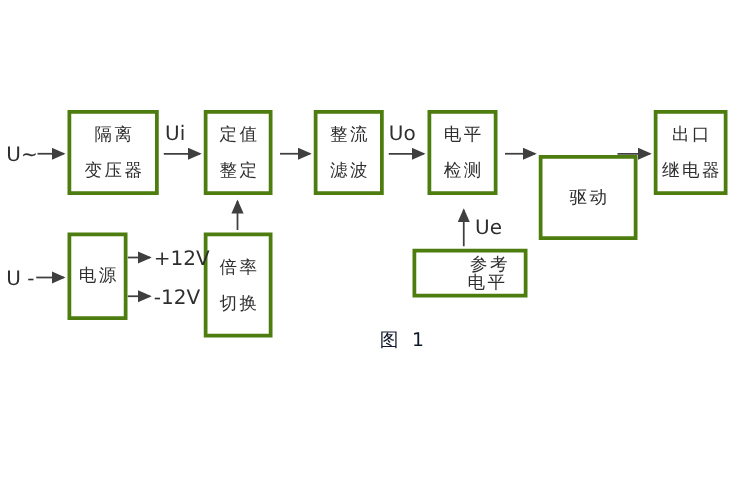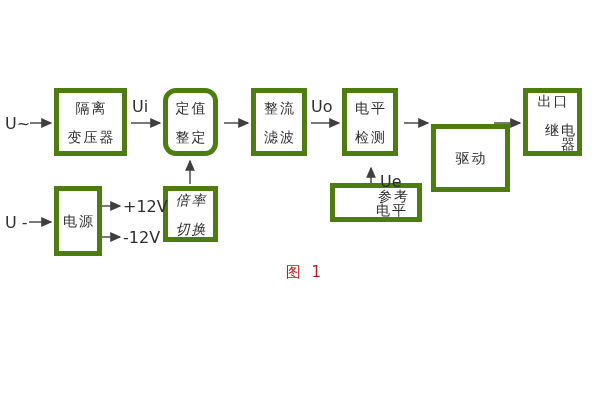--- a/index.html
+++ b/index.html
@@ -10,66 +10,66 @@
   }
   #canvas {
     position: relative;
     width: 600px;
     height: 400px;
     background: #ffffff;
     overflow: hidden;
   }
   .box {
     position: absolute;
-    border: 5px solid #4d7c0f;
+    border: 3px solid #4d7c0f;
     background: #ffffff;
     display: flex;
     flex-direction: column;
     align-items: center;
     justify-content: center;
     gap: 15px;
     color: #2e2e2e;
     font-size: 14px;
     letter-spacing: 2px;
     text-indent: 2px; 
     line-height: 1;
     box-sizing: border-box;
   }
   
   .b1 { left: 54px;  top: 88px;  width: 73px; height: 68px; }
-  .b2 { left: 163px; top: 88px;  width: 55px; height: 68px; border-radius: 13px; }
+  .b2 { left: 163px; top: 88px;  width: 55px; height: 68px; }
   .b3 { left: 251px; top: 88px;  width: 56px; height: 68px; }
   .b4 { left: 342px; top: 88px;  width: 56px; height: 68px; }
   .b5 { left: 431px; top: 88px;  width: 79px; height: 68px; margin-top: 36px; }
   .b6 { left: 523px; top: 88px;  width: 59px; height: 68px; text-align: right; }
   
   .b7 { left: 54px;  top: 186px; width: 48px; height: 70px; }
-  .b8 { left: 163px; top: 186px; width: 55px; height: 56px; font-style: italic; }
-  .b9 { left: 330px; top: 183px; width: 92px; height: 39px; padding-left: 41px; }
+  .b8 { left: 163px; top: 186px; width: 55px; height: 84px; }
+  .b9 { left: 330px; top: 199px; width: 92px; height: 39px; padding-left: 41px; }
 
   .lbl {
     position: absolute;
     color: #2e2e2e;
     font-size: 16px;
     line-height: 1;
     white-space: nowrap;
   }
   .sig { font-weight: 500; }
   #lbl-uac   { left: 5px;   top: 116px; }
   #lbl-ui    { left: 132px; top: 99px;  }
   #lbl-uo    { left: 311px; top: 99px;  }
   #lbl-plus  { left: 123px; top: 199px; }
   #lbl-minus { left: 123px; top: 230px; }
   #lbl-udc   { left: 5px;   top: 215px; }
   #lbl-ue    { left: 380px; top: 174px; }
   #caption {
     position: absolute;
-    left: 270px; top: 263px; width: 70px;
+    left: 288px; top: 263px; width: 70px;
     text-align: center;
-    color: #b91c1c;
+    color: #0f172a;
     font-size: 15px;
     letter-spacing: 3px;
   }
   svg.wires {
     position: absolute;
     left: 0; top: 0;
     width: 600px; height: 400px;
     pointer-events: none;
   }
 </style>

